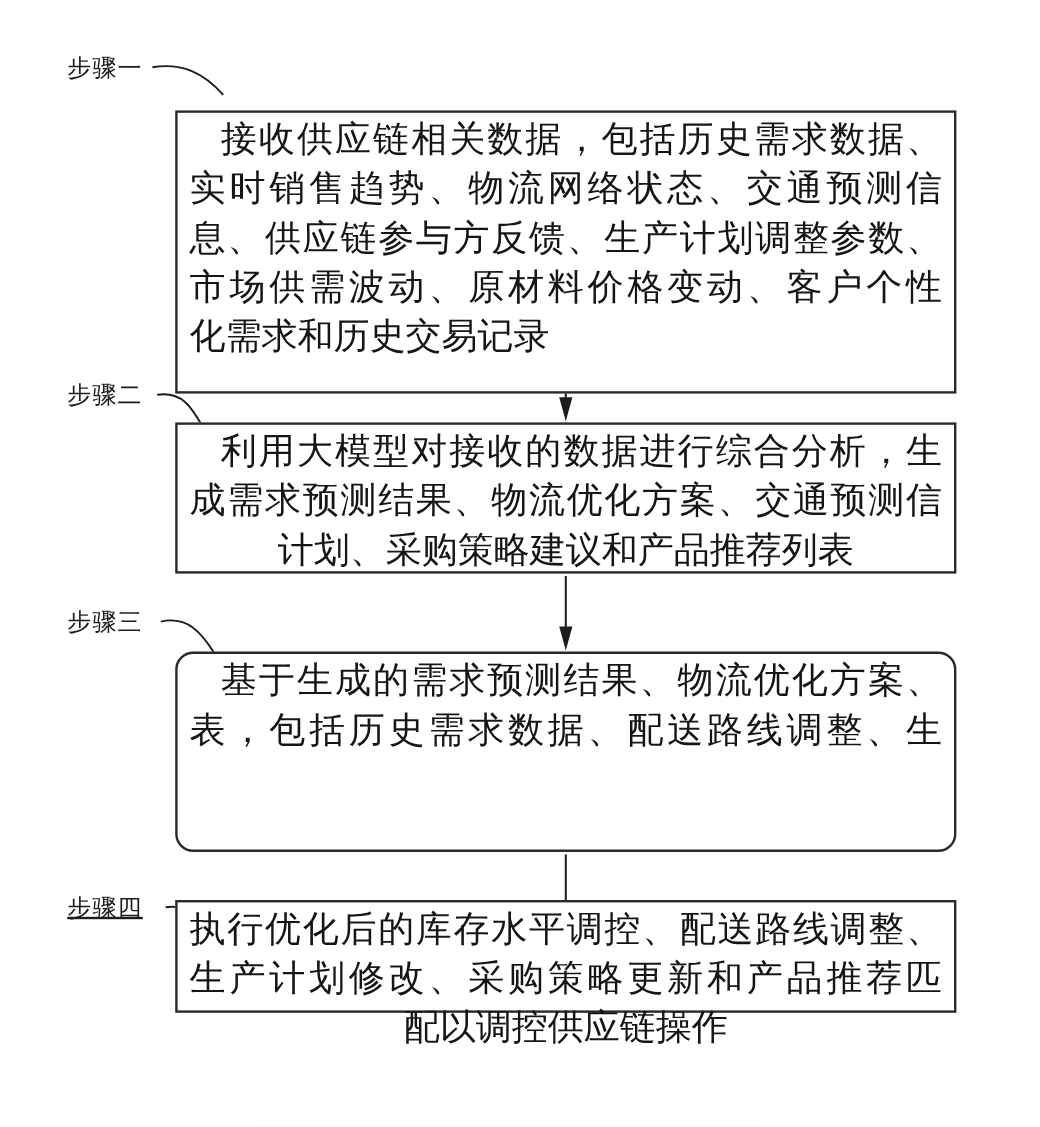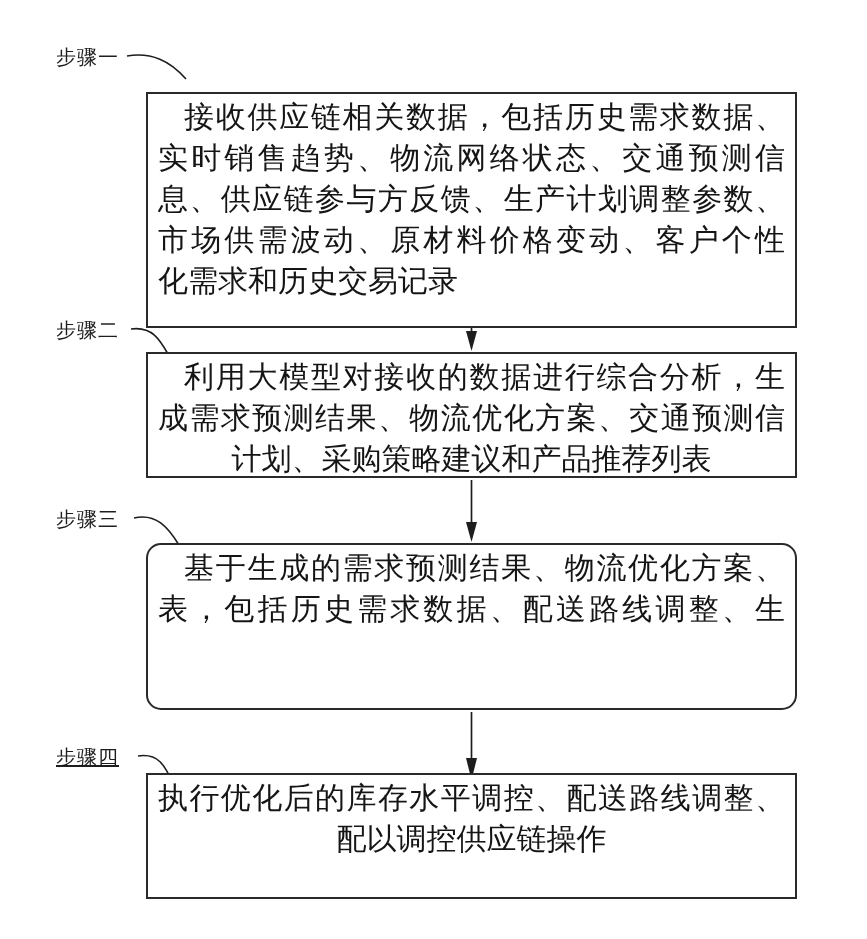--- a/index.html
+++ b/index.html
@@ -11,21 +11,21 @@
   }
   .connectors{position:absolute;left:0;top:0;width:867px;height:939px;pointer-events:none;}
   .step-box{
     position:absolute;left:146px;width:651px;
     border:2px solid #2a2a2a;box-sizing:border-box;
     padding:2px 10px 0 10px;background:#fff;
   }
   .box-1{top:76px;height:236px;margin-top:16px;}
   .box-2{top:352px;height:126px;}
   .box-3{top:543px;height:167px;border-radius:15px;}
-  .box-4{top:773px;height:126px;}
+  .box-4{top:750px;height:94px;}
   .ln{
     font-size:30px;line-height:41px;white-space:nowrap;
     text-align:justify;text-align-last:justify;
     text-justify:inter-character;
   }
   .ln.indent{padding-left:26px;}
   .ln.center{text-align:center;text-align-last:center;}
   .ln.leftend{text-align-last:left;}
   .step-label{
     position:absolute;left:56px;font-size:20px;line-height:30px;
@@ -77,16 +77,17 @@
     <div class="ln center">计划、采购策略建议和产品推荐列表</div>
   </div>
 
   <div class="step-box box-3">
     <div class="ln indent">基于生成的需求预测结果、物流优化方案、</div>
     <div class="ln">表，包括历史需求数据、配送路线调整、生</div>
   </div>
 
   <div class="step-box box-4">
     <div class="ln">执行优化后的库存水平调控、配送路线调整、</div>
+    <div class="ln">生产计划修改、采购策略更新和产品推荐匹</div>
     <div class="ln center">配以调控供应链操作</div>
   </div>
 
 </div>
 
 </body></html>

